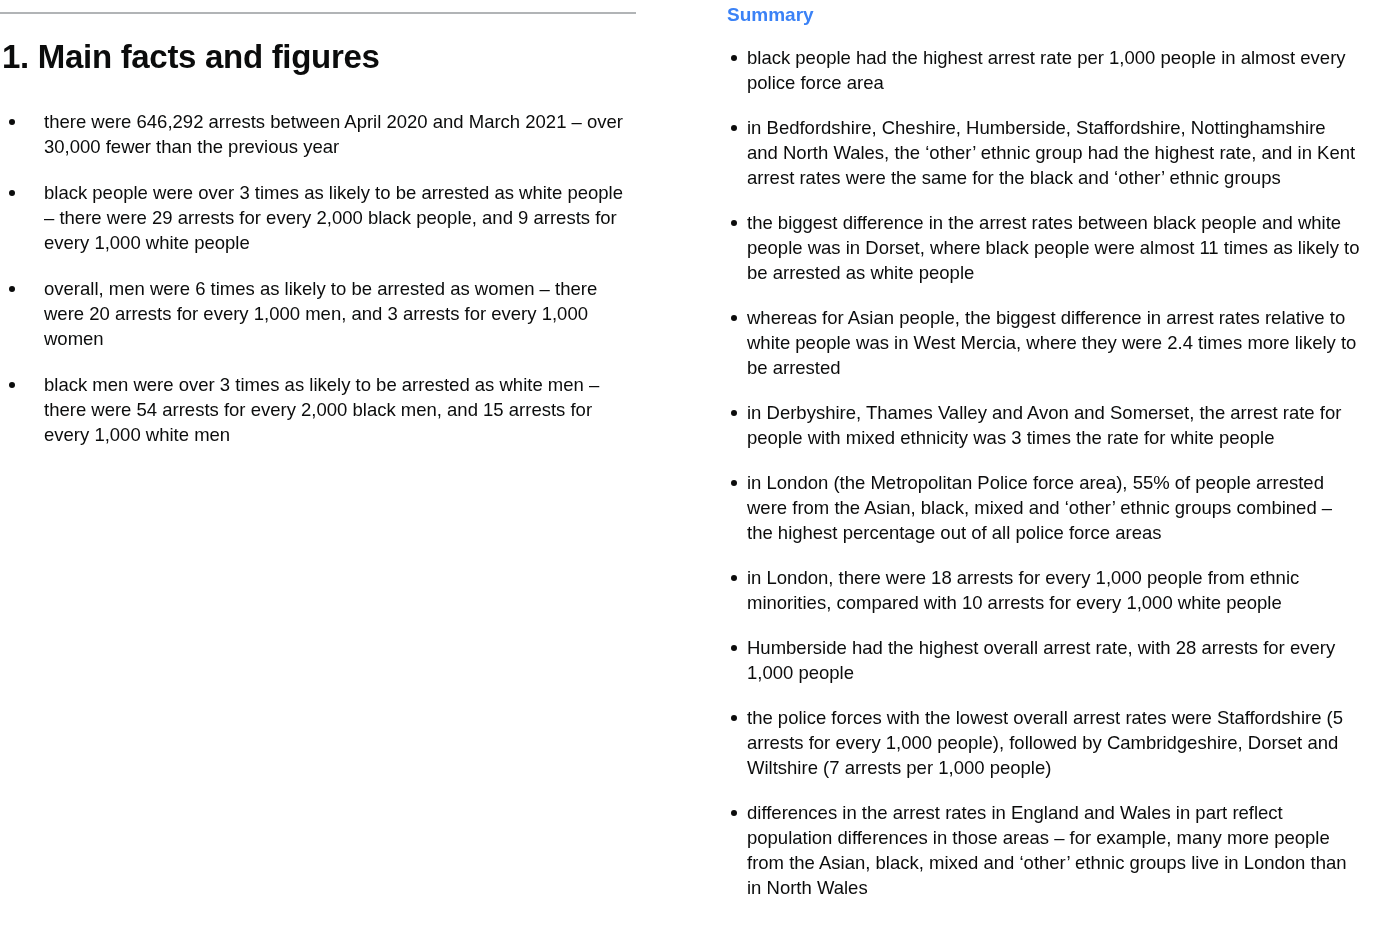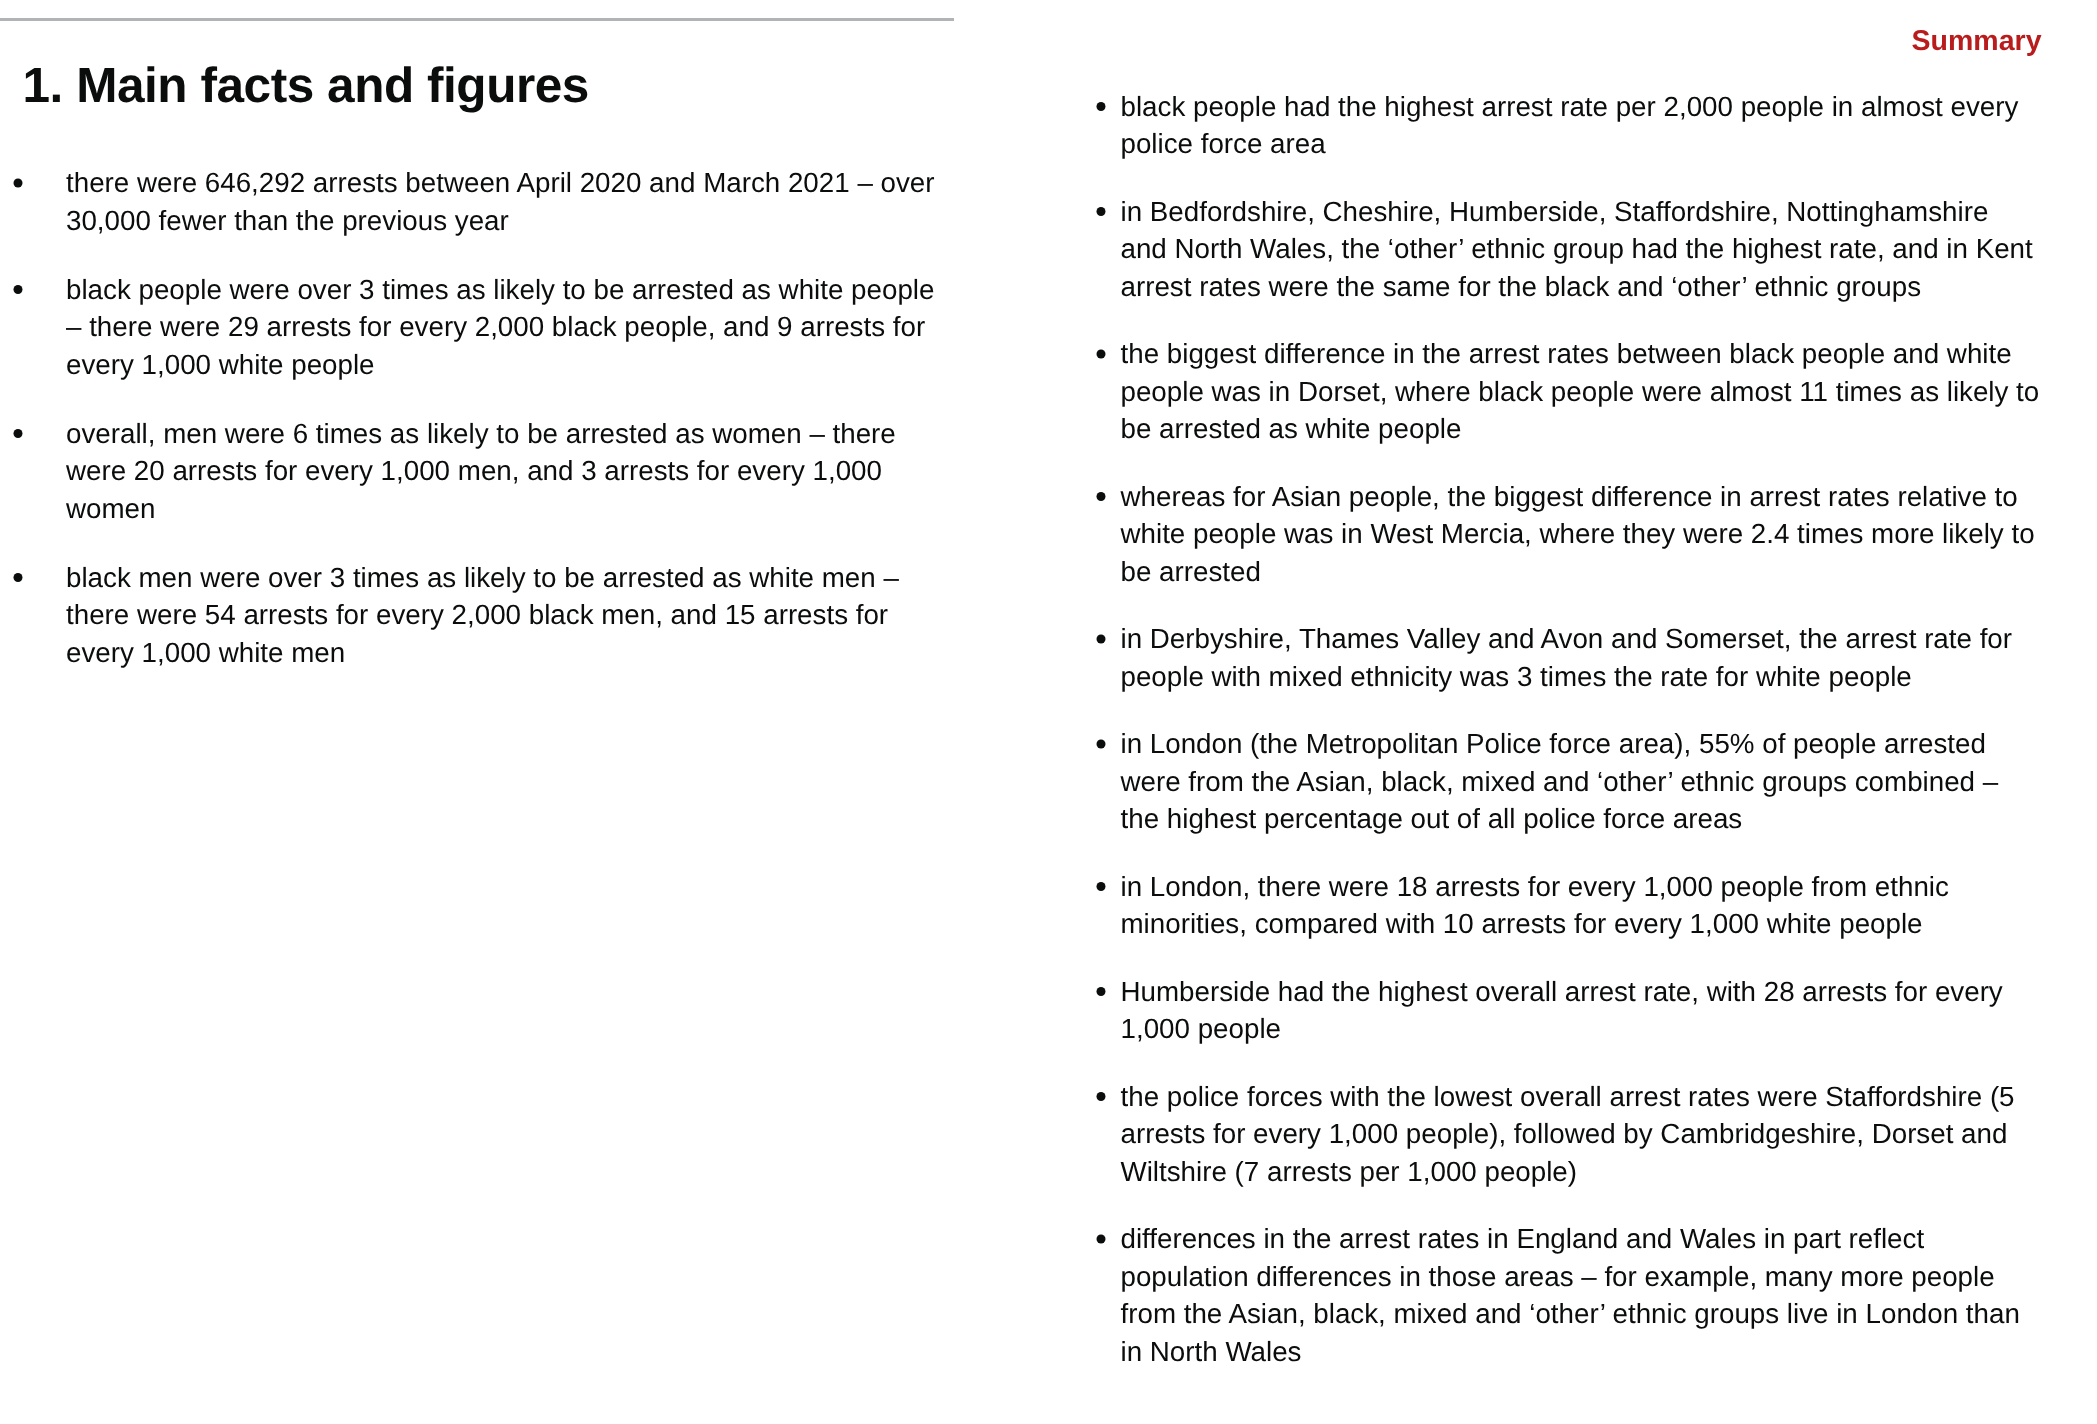--- a/index.html
+++ b/index.html
@@ -24,21 +24,21 @@
     border-top: 2px solid #b1b4b6;
     margin-top: 12px;
     width: 636px;
   }
   .main-title {
     font-size: 33px;
     font-weight: 700;
     line-height: 38px;
     letter-spacing: -0.3px;
     margin-top: 24px;
-    margin-left: 15px;
+    margin-left: 2px;
     color: #0b0c0c;
   }
   ul.bullet-list {
     list-style: none;
     margin: 0;
     padding: 0;
   }
   .col-left ul.bullet-list { margin-top: 33px; }
   ul.bullet-list li {
     position: relative;
@@ -62,23 +62,22 @@
   .col-right {
     position: absolute;
     left: 727px;
     top: 0;
     width: 634px;
   }
   .summary-title {
     font-size: 19px;
     font-weight: 700;
     line-height: 22px;
-    margin-top: 17px;
-    color: #b91c1c;
-    text-align: right;
+    margin-top: 4px;
+    color: #3b82f6;
   }
   .summary-intro {
     font-size: 18.5px;
     line-height: 25px;
     margin-top: 25px;
     color: #0b0c0c;
   }
   .col-right ul.bullet-list { margin-top: 19px; }
   .col-right ul.bullet-list li { padding-left: 20px; margin-bottom: 20px; }
   .col-right ul.bullet-list li::before {
@@ -102,21 +101,21 @@
     <li>there were 646,292 arrests between April 2020 and March 2021 – over 30,000 fewer than the previous year</li>
     <li>black people were over 3 times as likely to be arrested as white people – there were 29 arrests for every 2,000 black people, and 9 arrests for every 1,000 white people</li>
     <li>overall, men were 6 times as likely to be arrested as women – there were 20 arrests for every 1,000 men, and 3 arrests for every 1,000 women</li>
     <li>black men were over 3 times as likely to be arrested as white men – there were 54 arrests for every 2,000 black men, and 15 arrests for every 1,000 white men</li>
   </ul>
 </div>
 
 <div class="col-right">
   <h3 class="summary-title">Summary</h3>
   <ul class="bullet-list">
-    <li>black people had the highest arrest rate per 2,000 people in almost every police force area</li>
+    <li>black people had the highest arrest rate per 1,000 people in almost every police force area</li>
     <li>in Bedfordshire, Cheshire, Humberside, Staffordshire, Nottinghamshire and North Wales, the ‘other’ ethnic group had the highest rate, and in Kent arrest rates were the same for the black and ‘other’ ethnic groups</li>
     <li>the biggest difference in the arrest rates between black people and white people was in Dorset, where black people were almost 11 times as likely to be arrested as white people</li>
     <li>whereas for Asian people, the biggest difference in arrest rates relative to white people was in West Mercia, where they were 2.4 times more likely to be arrested</li>
     <li>in Derbyshire, Thames Valley and Avon and Somerset, the arrest rate for people with mixed ethnicity was 3 times the rate for white people</li>
     <li>in London (the Metropolitan Police force area), 55% of people arrested were from the Asian, black, mixed and ‘other’ ethnic groups combined – the highest percentage out of all police force areas</li>
     <li>in London, there were 18 arrests for every 1,000 people from ethnic minorities, compared with 10 arrests for every 1,000 white people</li>
     <li>Humberside had the highest overall arrest rate, with 28 arrests for every 1,000 people</li>
     <li>the police forces with the lowest overall arrest rates were Staffordshire (5 arrests for every 1,000 people), followed by Cambridgeshire, Dorset and Wiltshire (7 arrests per 1,000 people)</li>
     <li>differences in the arrest rates in England and Wales in part reflect population differences in those areas – for example, many more people from the Asian, black, mixed and ‘other’ ethnic groups live in London than in North Wales</li>
   </ul>

